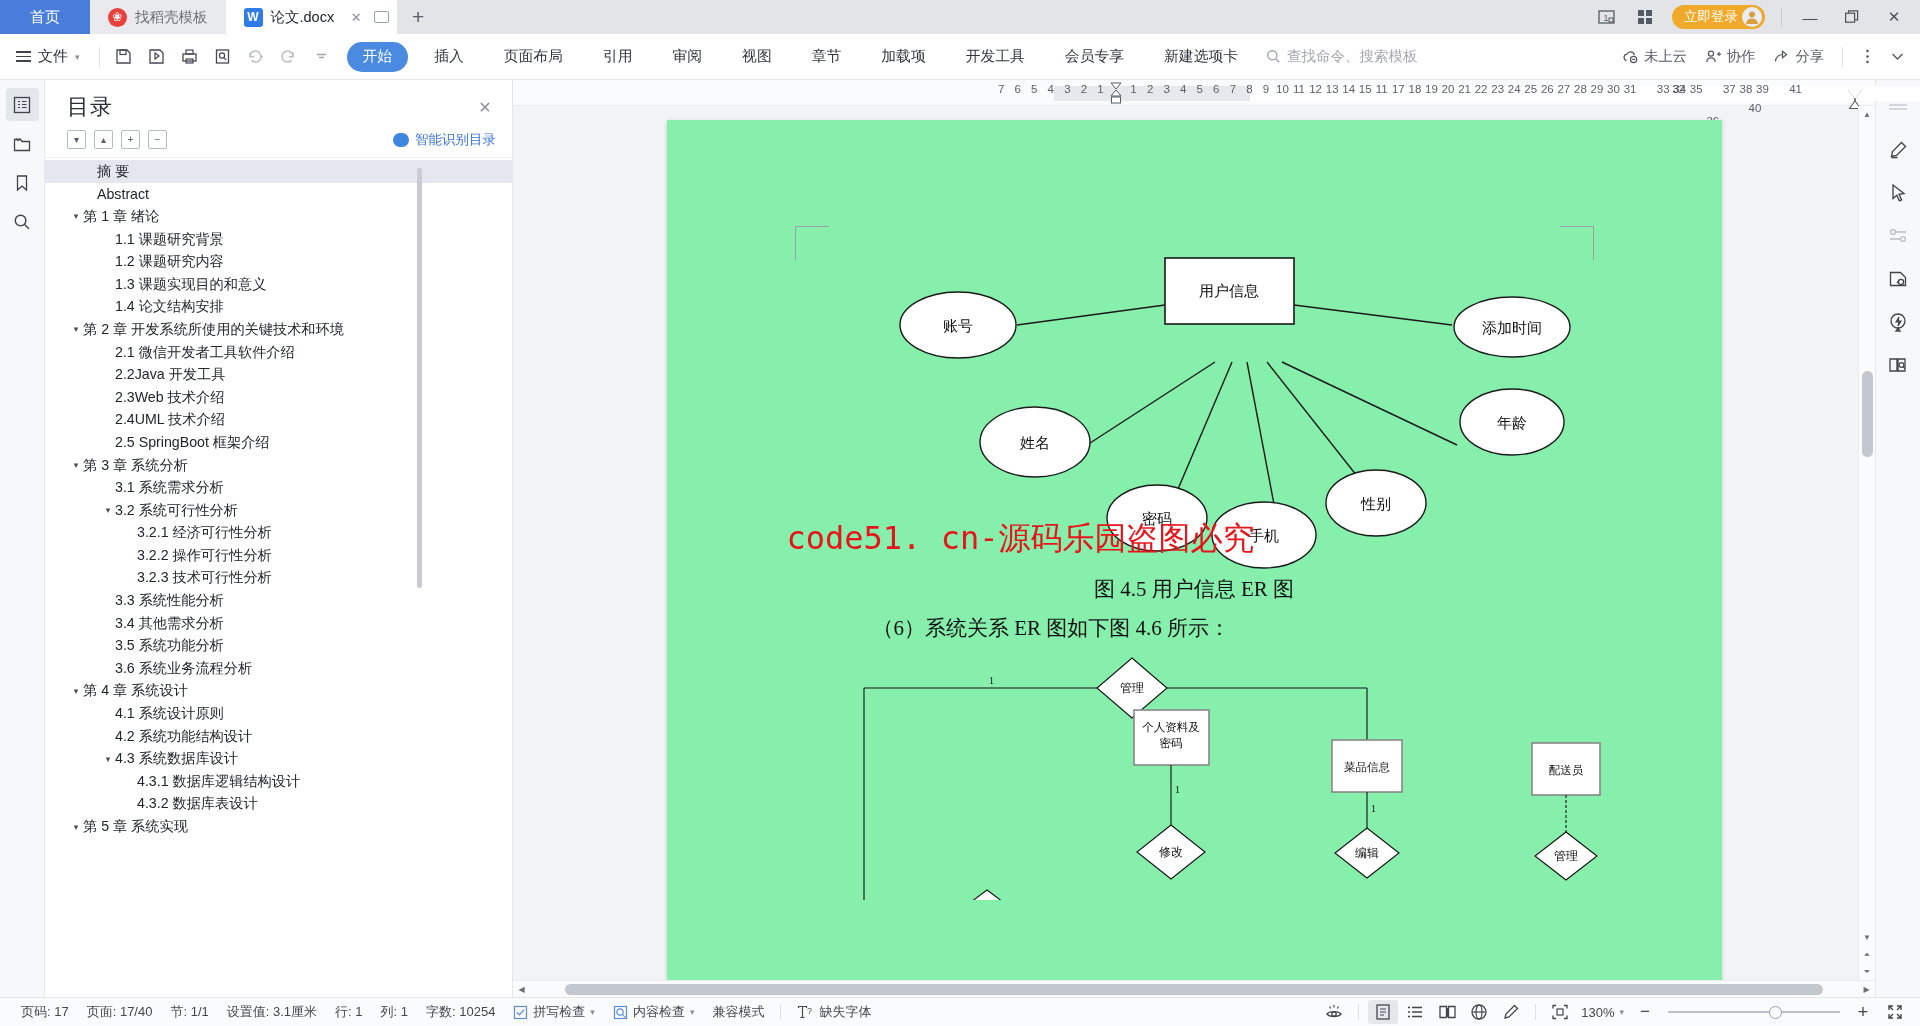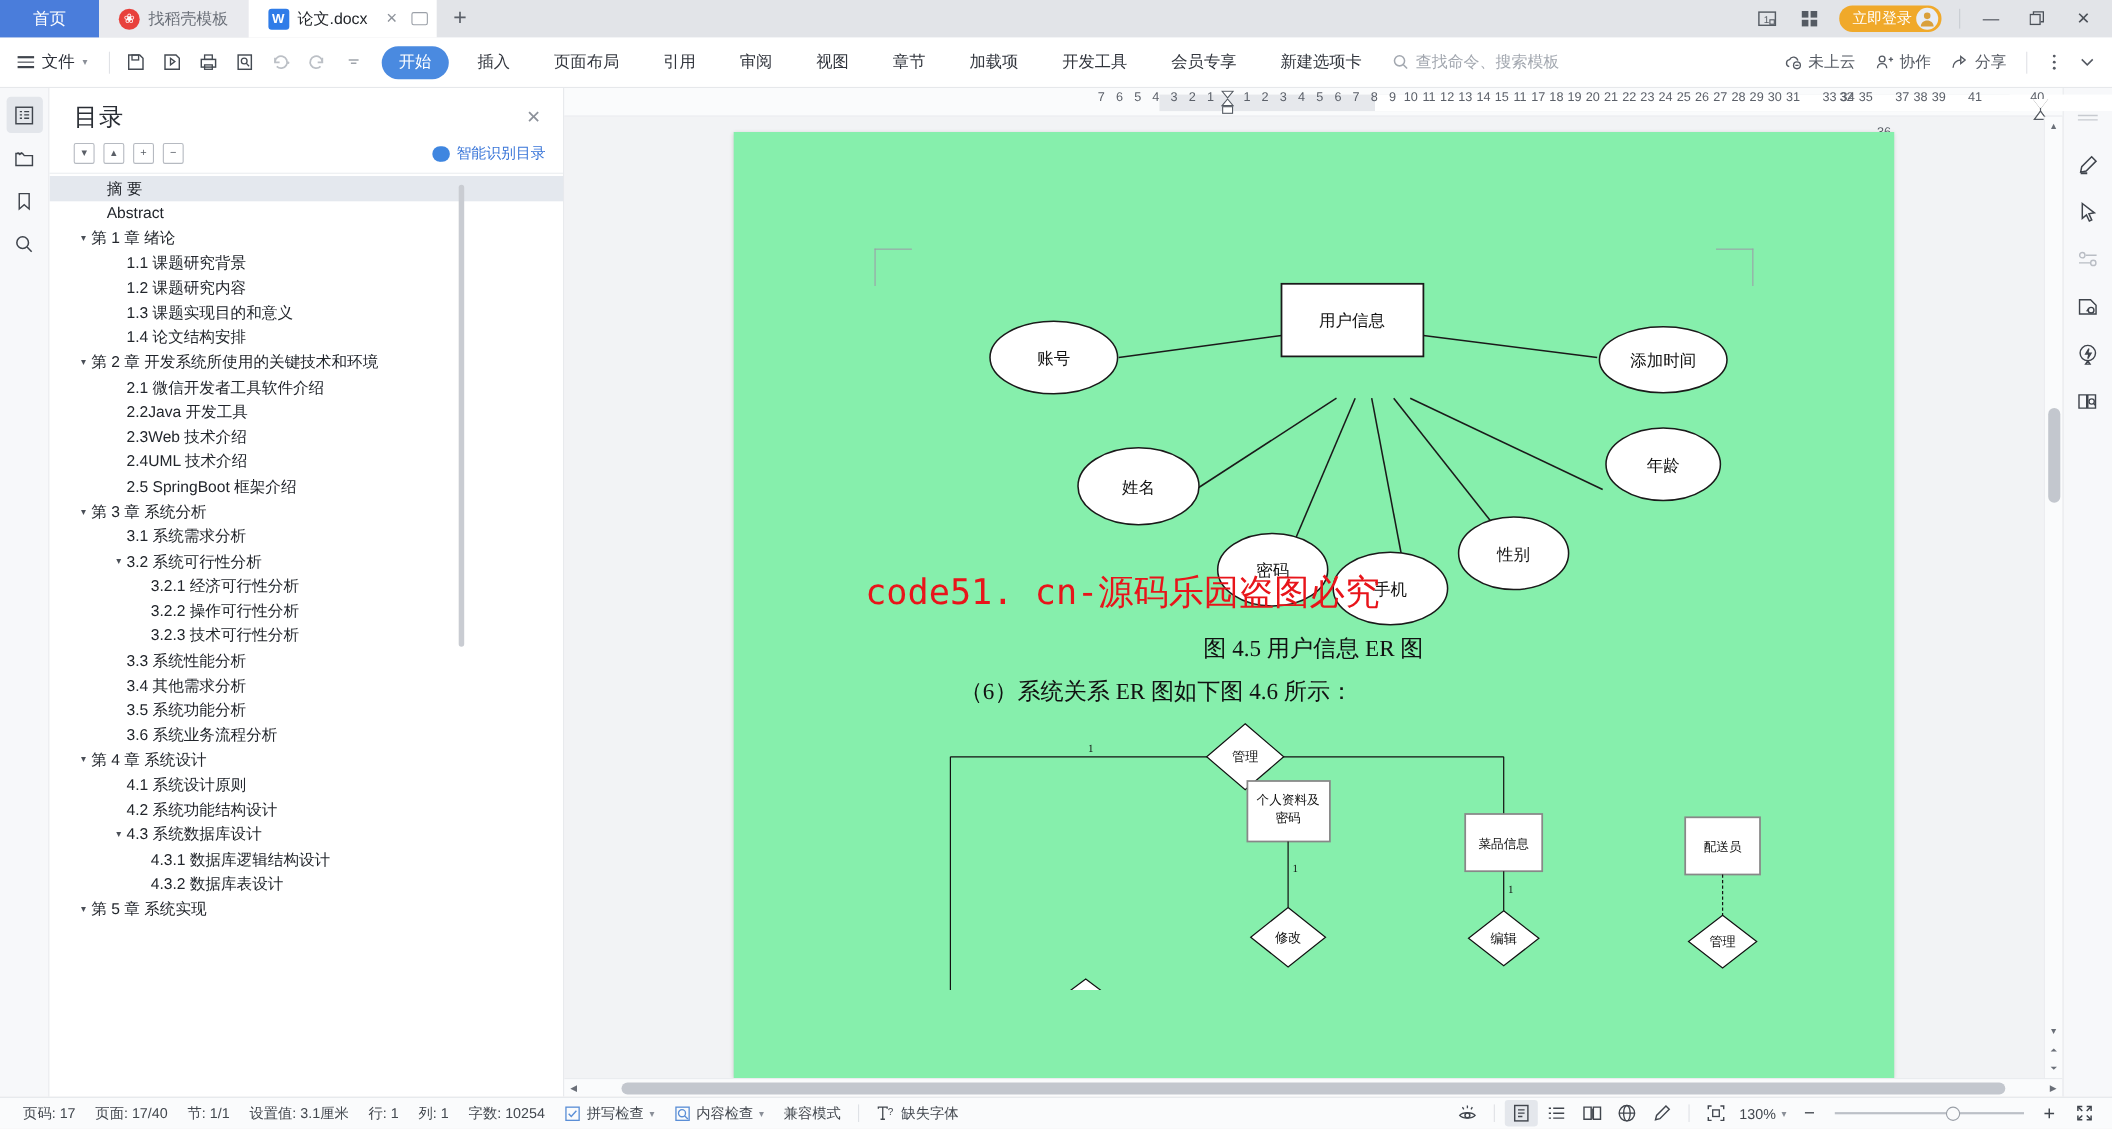--- a/index.html
+++ b/index.html
@@ -503,21 +503,21 @@
             <span class="tick" style="left: 1100.5px;">30</span>
             <span class="tick" style="left: 1117.05px;">31</span>
             <span class="tick" style="left: 1133.6px; margin-left: 32px;">32</span>
             <span class="tick" style="left: 1150.15px;">33</span>
             <span class="tick" style="left: 1166.7px;">34</span>
             <span class="tick" style="left: 1183.25px;">35</span>
             <span class="tick" style="left: 1199.8px; margin-top: 32px;">36</span>
             <span class="tick" style="left: 1216.35px;">37</span>
             <span class="tick" style="left: 1232.9px;">38</span>
             <span class="tick" style="left: 1249.45px;">39</span>
-            <span class="tick" style="left: 1339px;">40</span>
+            <span class="tick" style="left: 1242px; margin-top: 19px;">40</span>
             <span class="tick" style="left: 1282.55px;">41</span>
           </div>
         <div class="ind-l">
           <svg width="12" height="24" viewBox="0 0 12 24">
               <path d="M1 1h10l-5 6z" fill="#fff" stroke="#555b63" stroke-width="1"></path>
               <path d="M6 8l5 6H1z" fill="#fff" stroke="#555b63" stroke-width="1"></path>
               <rect x="1.5" y="15" width="9" height="6" fill="#fff" stroke="#555b63" stroke-width="1"></rect>
             </svg>
         </div>
         <div class="ind-r">

